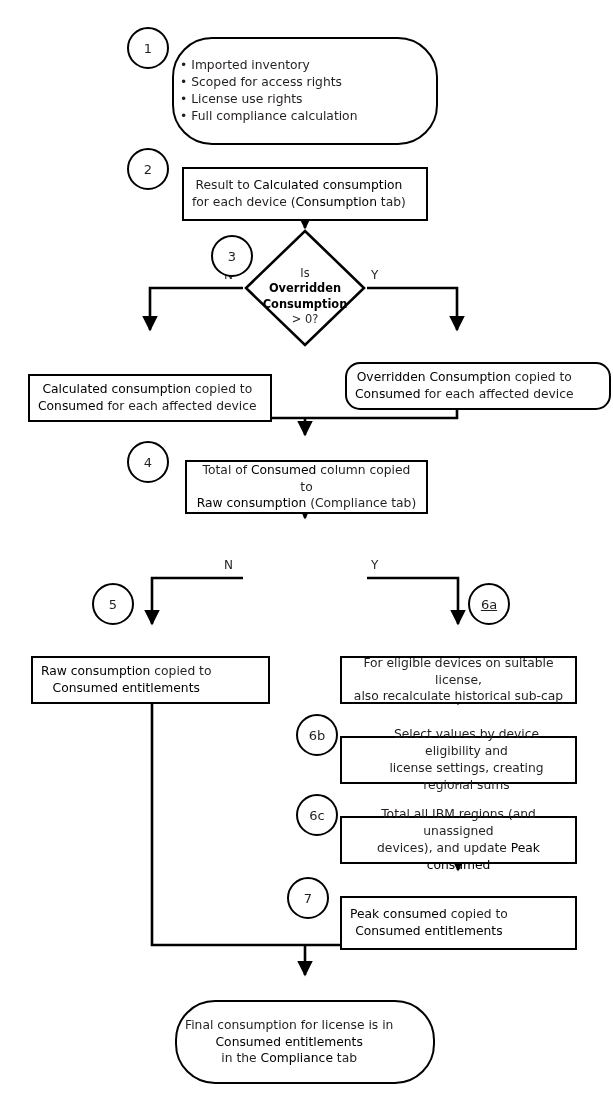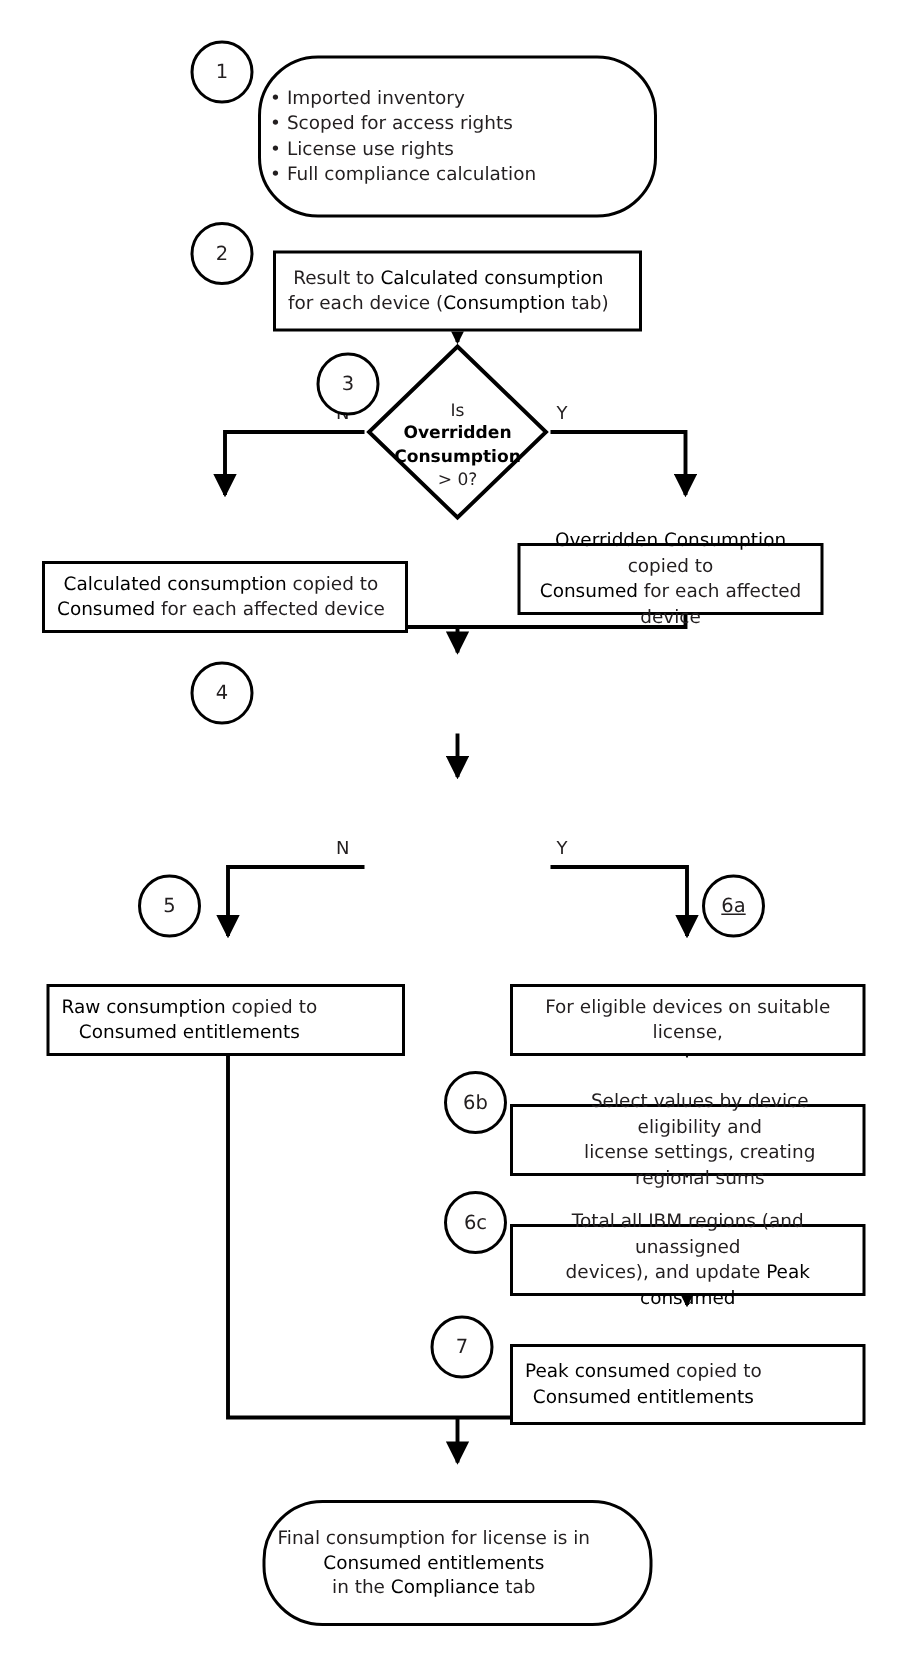--- a/index.html
+++ b/index.html
@@ -175,47 +175,54 @@
   </div>
   <div class="branch-label" style="left:223px; top:268px;"><span>N</span></div>
   <div class="branch-label" style="left:370px; top:268px;"><span>Y</span></div>
 
   <div class="node" style="left:28px; top:349px; width:244px; height:48px;">
     <div class="txt">
       <b>Calculated consumption</b><span> copied to</span><br>
       <b>Consumed</b><span> for each affected device</span>
     </div>
   </div>
-  <div class="node" style="left:345px; top:337px; width:204px; height:48px;">
+  <div class="node" style="left:345px; top:337px; width:266px; height:48px;border-radius:15px;">
     <div class="txt">
       <b>Overridden Consumption</b><span> copied to</span><br>
       <b>Consumed</b><span> for each affected device</span>
     </div>
   </div>
 
+  <div class="node" style="left:185px; top:435px; width:243px; height:54px;">
+    <div class="txt">
+      <span>Total of </span><b>Consumed</b><span> column copied to</span><br>
+      <b>Raw consumption</b><span> (Compliance tab)</span>
+    </div>
+  </div>
   <div class="step-circle" style="left:127px; top:441px; width:42px; height:42px;">
     <span>4</span>
   </div>
 
   <div class="branch-label" style="left:223px; top:558px;"><span>N</span></div>
   <div class="branch-label" style="left:370px; top:558px;"><span>Y</span></div>
 
   <div class="node" style="left:31px; top:631px; width:239px; height:48px;">
     <div class="txt">
       <b>Raw consumption</b><span> copied to</span><br>
       <b>Consumed entitlements</b>
     </div>
   </div>
   <div class="step-circle" style="left:92px; top:583px; width:42px; height:42px;">
     <span>5</span>
   </div>
 
   <div class="node" style="left:340px; top:631px; width:237px; height:48px;">
     <div class="txt">
       <span>For eligible devices on suitable license,</span><br>
+      <span>also recalculate historical sub-cap</span>
     </div>
   </div>
   <div class="step-circle" style="left:468px; top:583px; width:42px; height:42px;text-decoration:underline;">
     <span>6a</span>
   </div>
 
   <div class="node" style="left:340px; top:711px; width:237px; height:48px;padding-left:16px;">
     <div class="txt">
       <span>Select values by device eligibility and</span><br>
       <span>license settings, creating regional sums</span>

